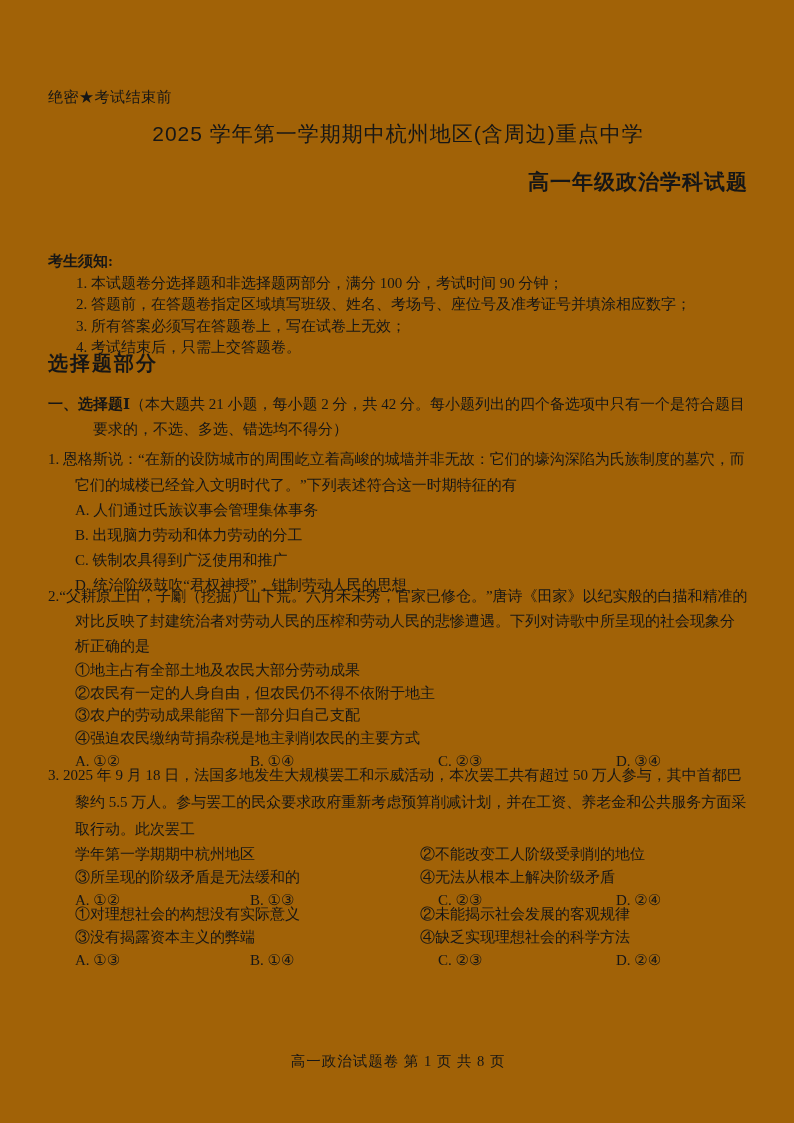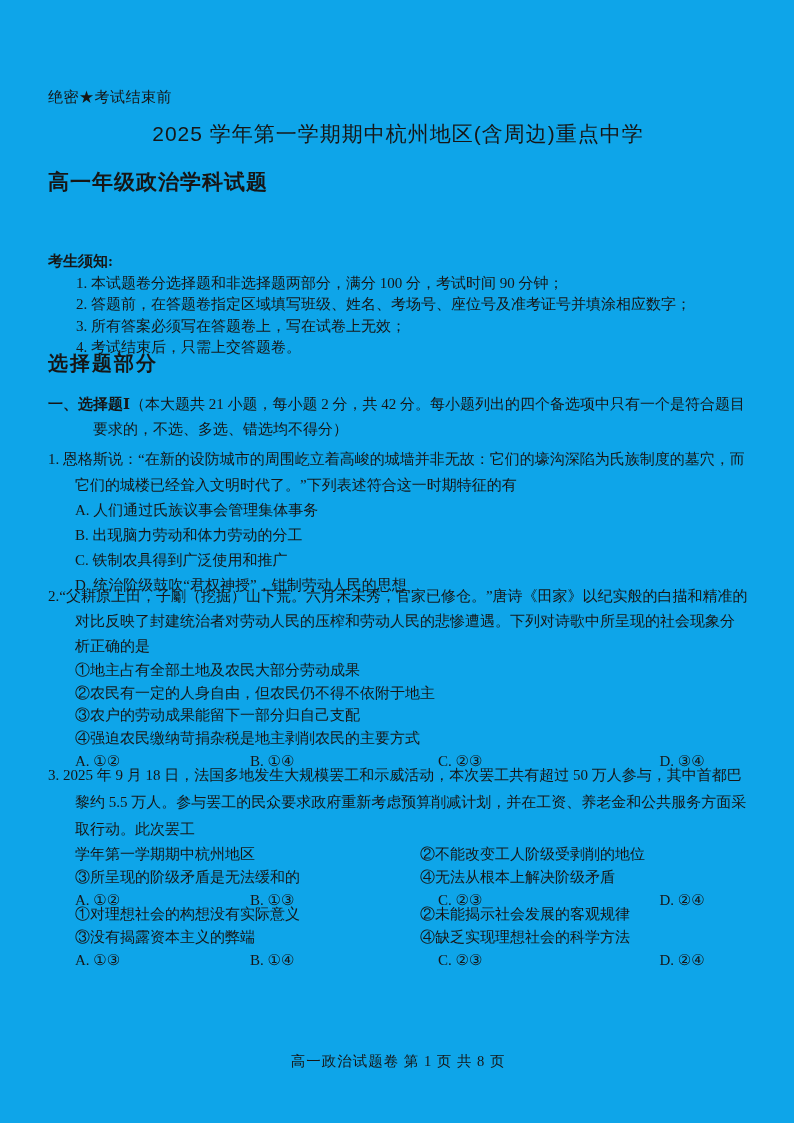--- a/index.html
+++ b/index.html
@@ -1,41 +1,41 @@
 <!DOCTYPE html>
 <html><head>
 <meta charset="utf-8">
 <style>
   html,body { margin:0; padding:0; background:#e8e8e8; }
   .page {
     position: relative;
     width: 794px;
     height: 1123px;
     margin: 0 auto;
-    background: #0ea5e9;
+    background: #a16207;
     color: #161616;
     font-family: "Liberation Serif", "DejaVu Serif", serif;
     font-size: 15px;
     overflow: hidden;
   }
   .abs { position: absolute; left: 48px; width: 700px; }
 
   .security { top: 88px; font-size: 15px; letter-spacing: 0.5px; }
 
   .title {
     top: 120px;
     text-align: center;
     font-family: "Liberation Sans", "DejaVu Sans", sans-serif;
     font-weight: normal;
     font-size: 21px;
     letter-spacing: 1px;
   }
   .subtitle {
     top: 168px;
-    text-align: left;
+    text-align: right;
     font-family: "Liberation Sans", "DejaVu Sans", sans-serif;
     font-weight: bold;
     font-size: 21px;
     letter-spacing: 1px;
   }
 
   .notice { top: 251px; line-height: 21.5px; }
   .notice-heading { font-weight: bold; }
   .notice-item { padding-left: 28px; }
 
@@ -69,21 +69,21 @@
   .stmt-grid {
     margin-left: 27px;
     display: grid;
     grid-template-columns: 345px 1fr;
     line-height: 22.5px;
   }
   .choices { display: flex; margin-left: 27px; line-height: 23px; margin-top: 1px; gap: 8px; }
   .choices .c0 { width: 167px; }
   .choices .c1 { width: 180px; }
   .choices .c2 { width: 170px; }
-  .choices .c3 { flex: 1; text-align: center; }
+  .choices .c3 { flex: 1; }
 
   .footer {
     top: 1052px;
     text-align: center;
     font-size: 14.5px;
     letter-spacing: 1px;
   }
 </style>
 </head>
 <body>

